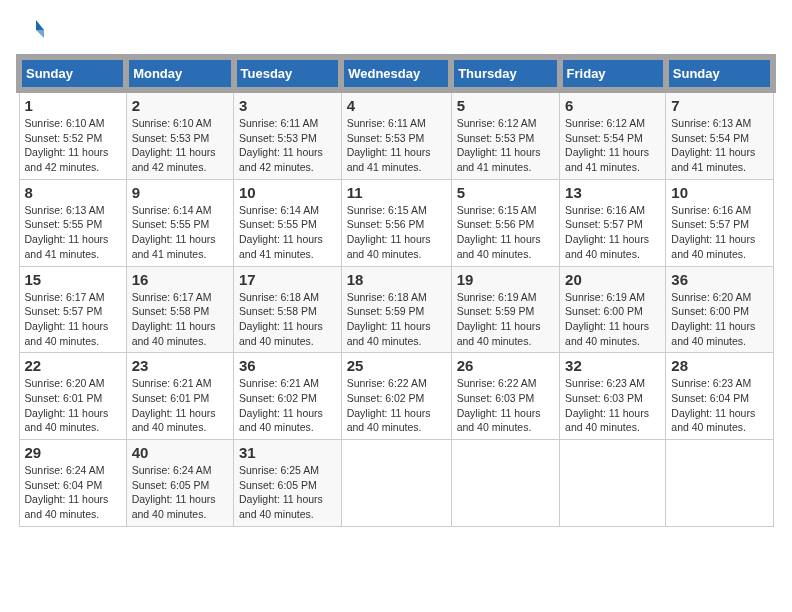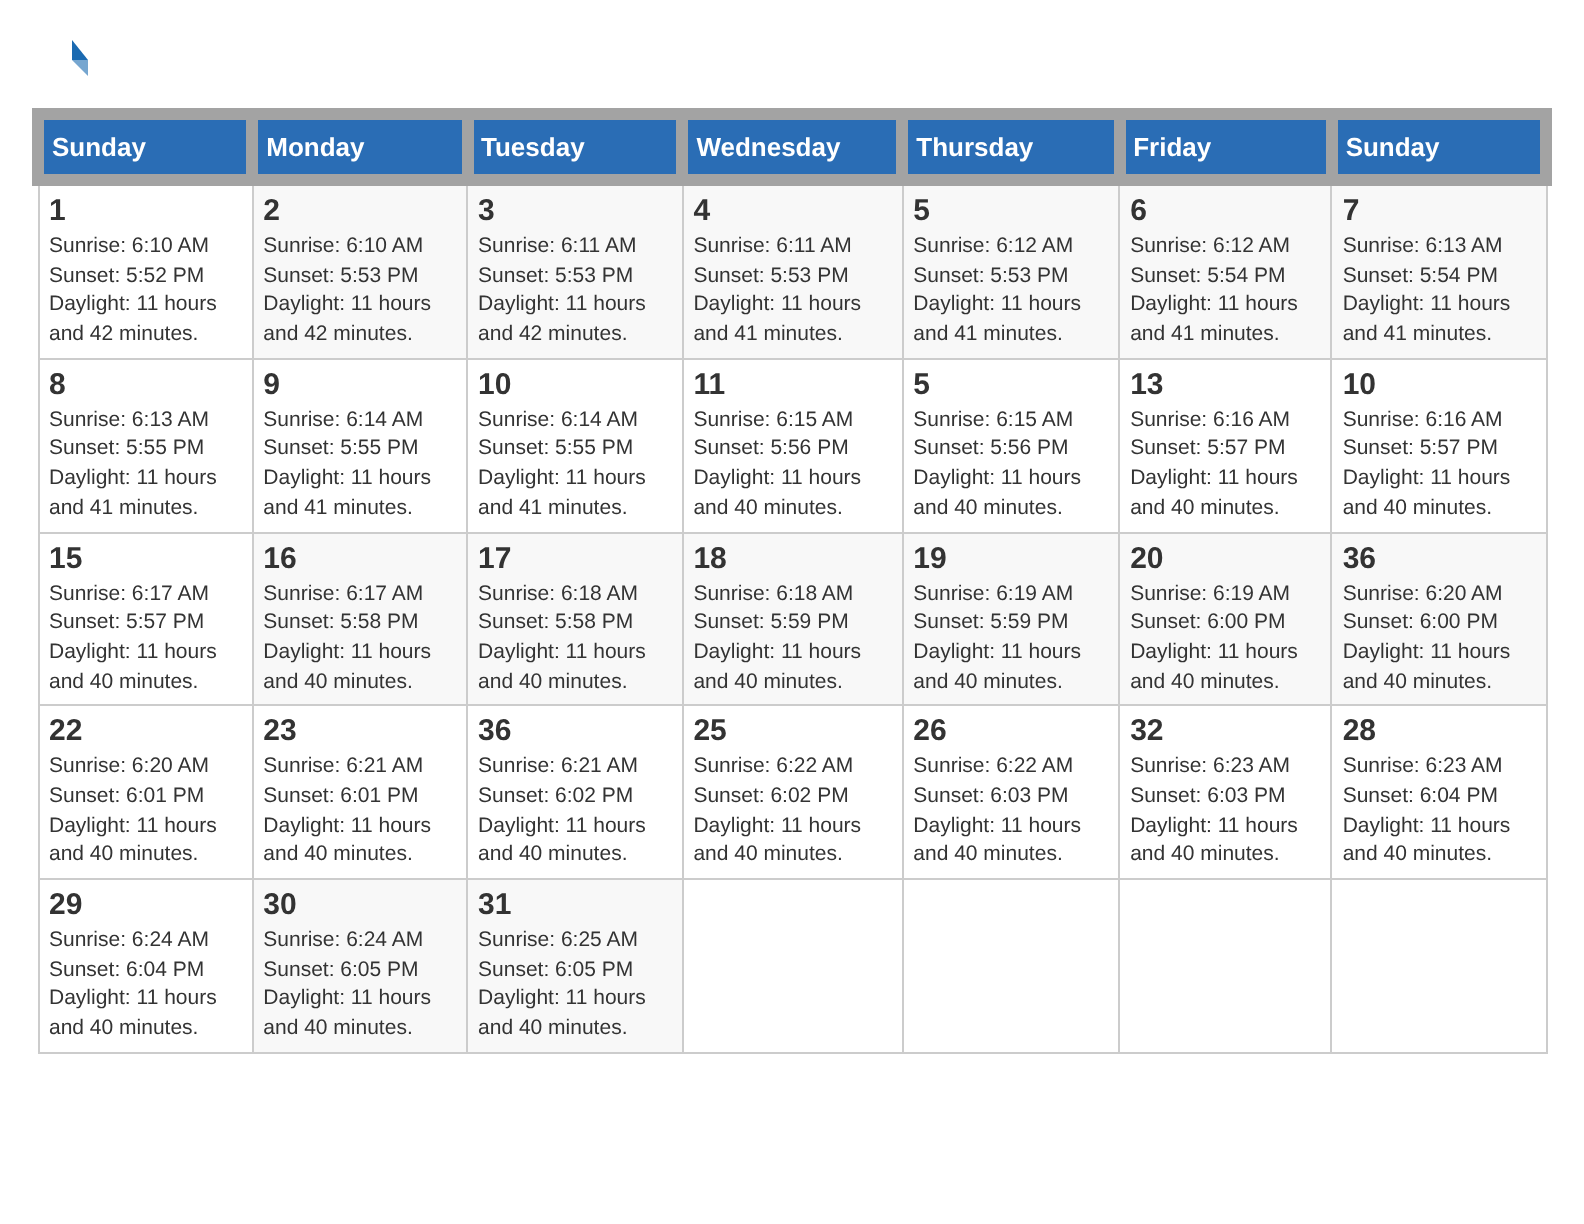--- a/index.html
+++ b/index.html
@@ -248,21 +248,21 @@
         <span class="day-number">28</span>
         <span class="day-info">Sunrise: 6:23 AM<br>Sunset: 6:04 PM<br>Daylight: 11 hours and 40 minutes.</span>
       </td>
       </tr>
       <tr>
         <td>
         <span class="day-number">29</span>
         <span class="day-info">Sunrise: 6:24 AM<br>Sunset: 6:04 PM<br>Daylight: 11 hours and 40 minutes.</span>
       </td>
         <td>
-        <span class="day-number">30</span>
+        <span class="day-number">40</span>
         <span class="day-info">Sunrise: 6:24 AM<br>Sunset: 6:05 PM<br>Daylight: 11 hours and 40 minutes.</span>
       </td>
         <td>
         <span class="day-number">31</span>
         <span class="day-info">Sunrise: 6:25 AM<br>Sunset: 6:05 PM<br>Daylight: 11 hours and 40 minutes.</span>
       </td>
         <td class="empty-cell"></td>
         <td class="empty-cell"></td>
         <td class="empty-cell"></td>
         <td class="empty-cell"></td>

